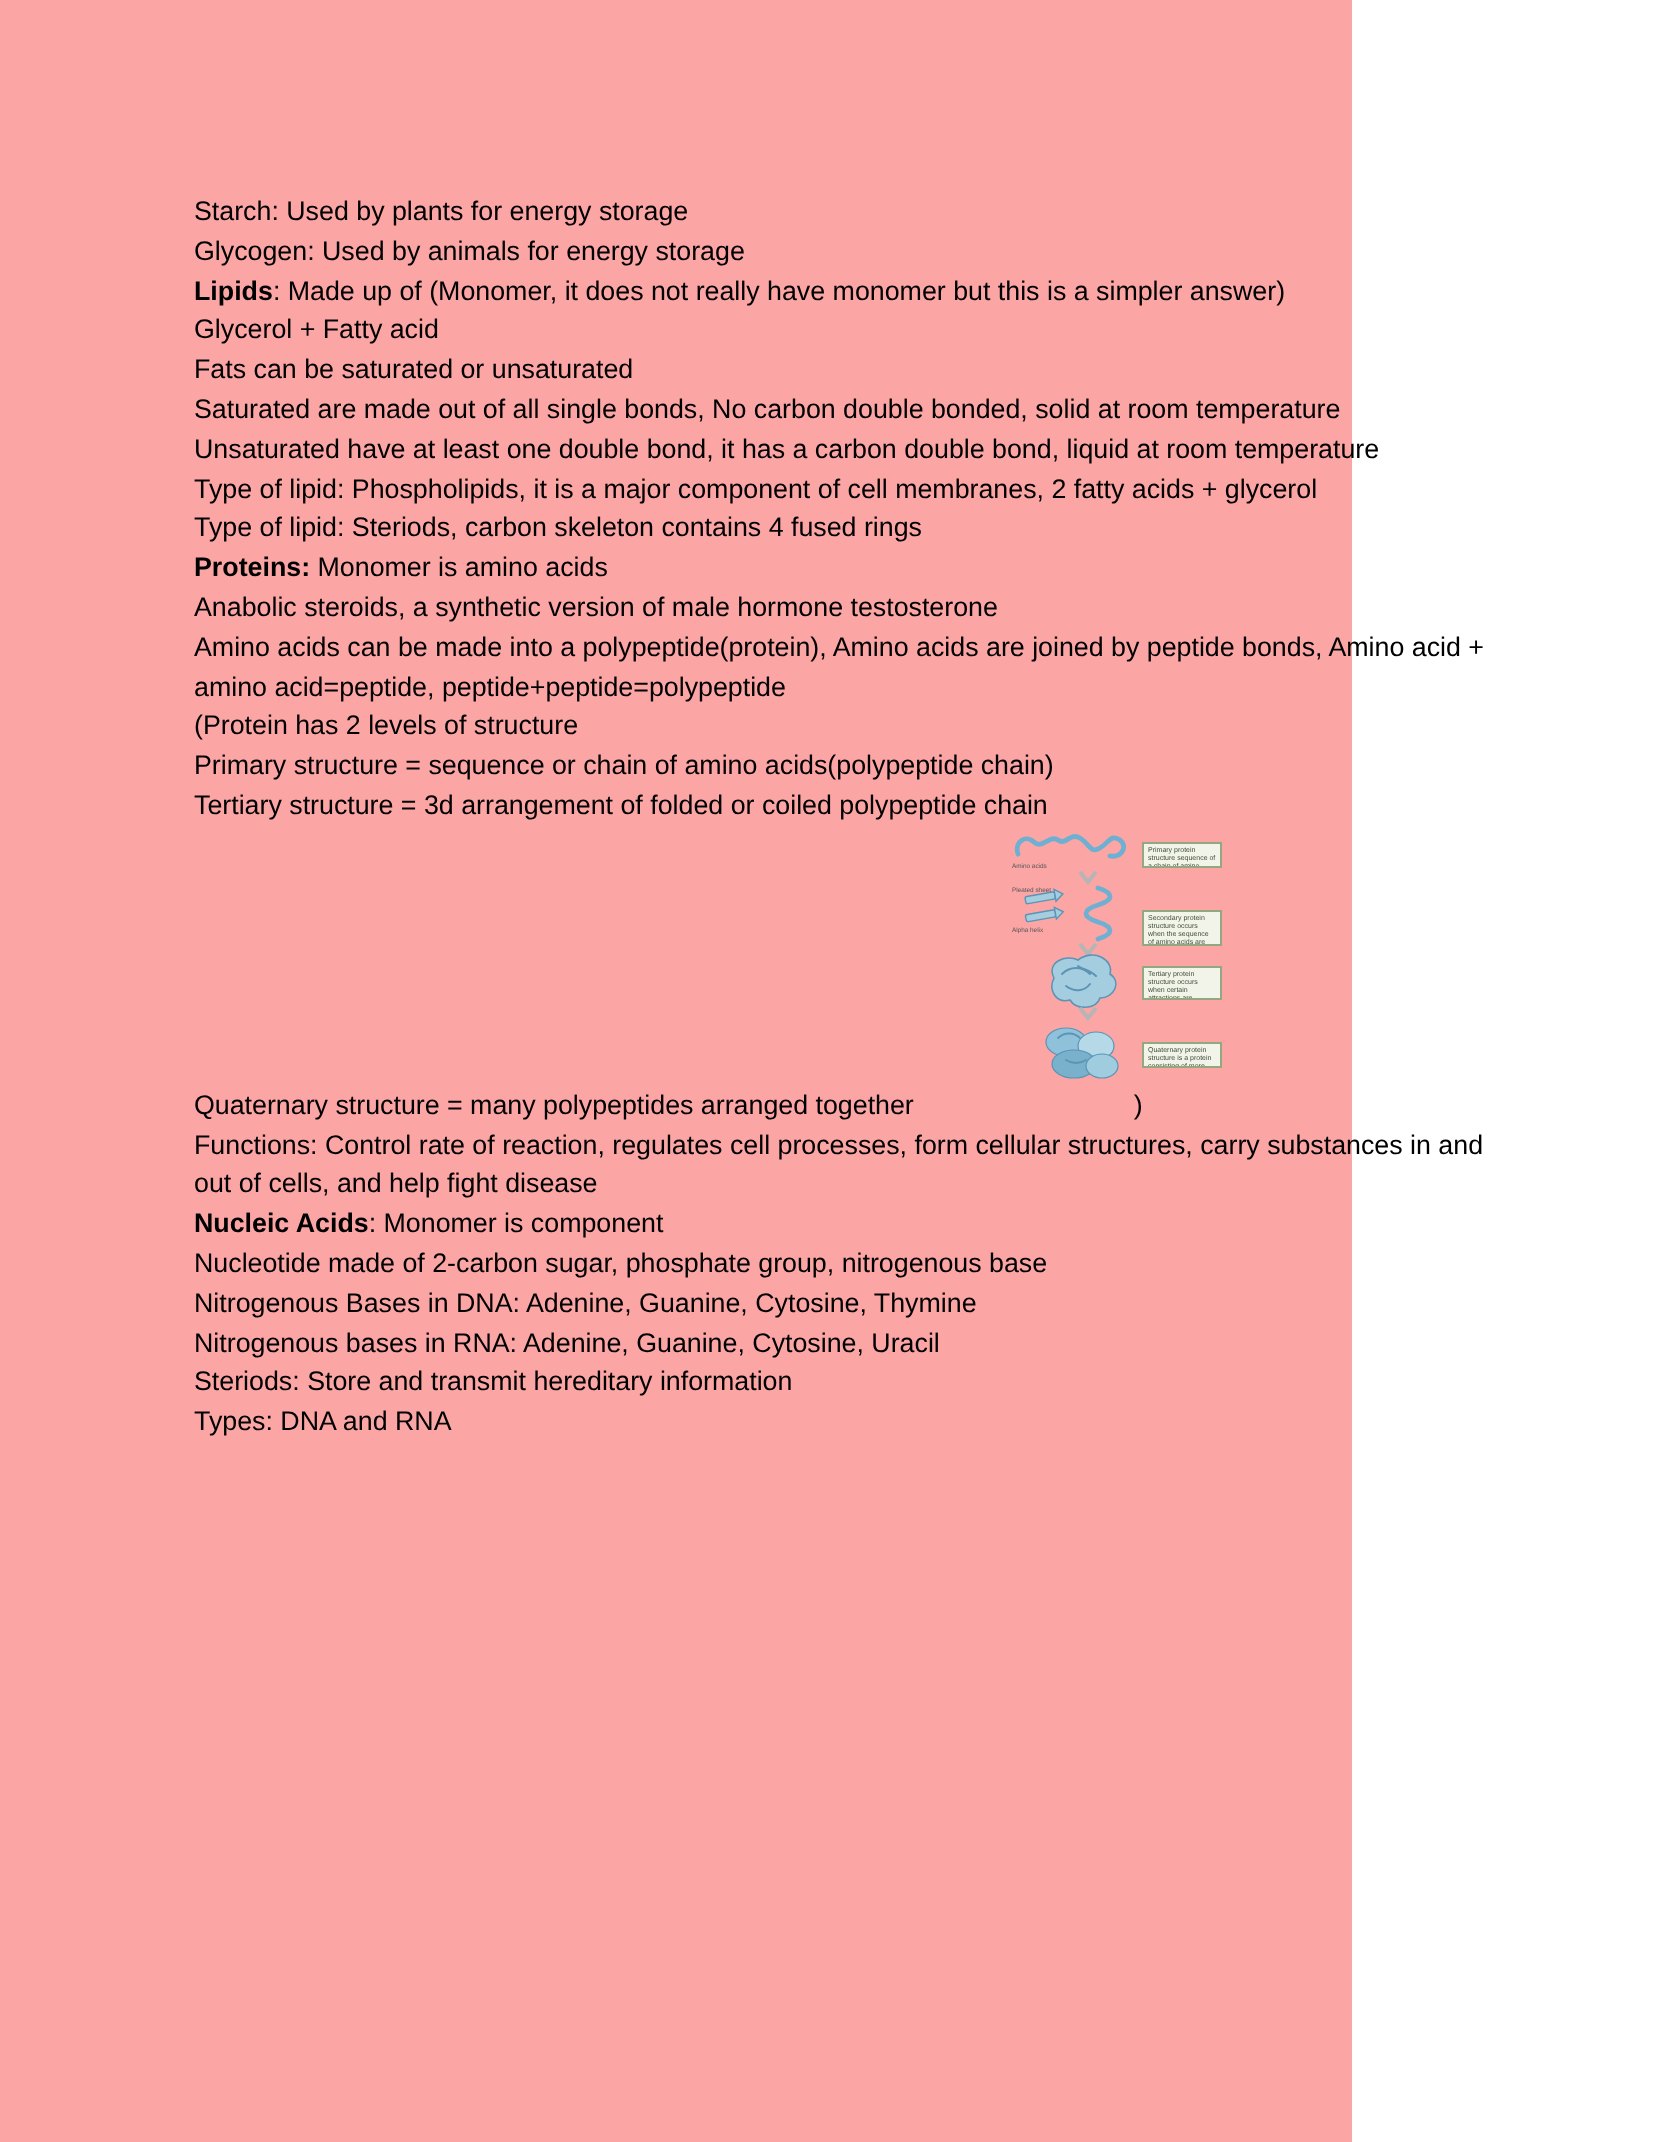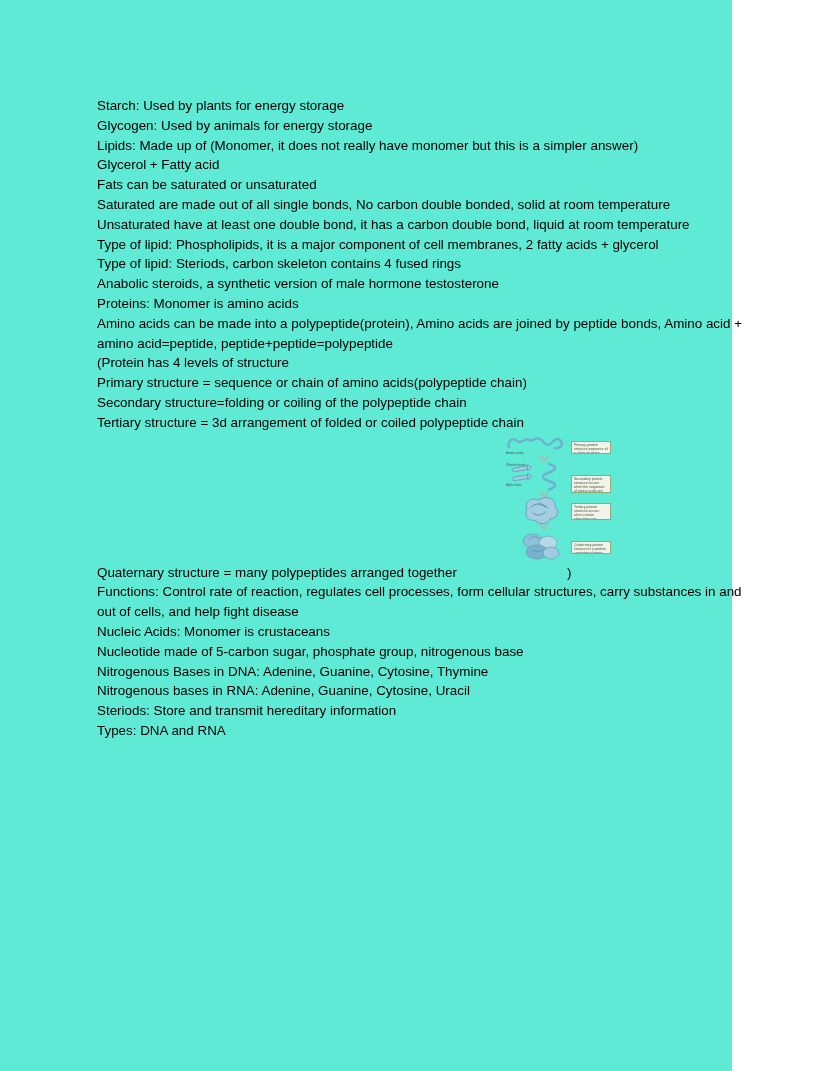--- a/index.html
+++ b/index.html
@@ -5,35 +5,35 @@
   html, body { margin: 0; padding: 0; }
   body {
     width: 828px;
     height: 1071px;
     background: #ffffff;
     font-family: "Liberation Sans", sans-serif;
     overflow: hidden;
   }
   .page {
     position: relative;
-    width: 732px;
+    width: 676px;
     height: 1071px;
-    background: #5eead4;
+    background: #fca5a5;
   }
   .content {
     position: absolute;
     left: 97px;
     top: 96px;
     width: 650px;
     font-size: 13.4px;
     line-height: 19.8px;
     color: var(--text-color, #000);
   }
   .para { margin: 0; }
-  .para .b { font-weight: 400; text-align: center; }
+  .para .b { font-weight: 700; text-align: center; }
   .gap { display: inline-block; width: 110px; height: 1px; }
 
   
   .figure-row { position: relative; height: 130px; }
   .figure-inner {
     position: absolute;
     left: 408px;
     top: 0;
     width: 110px;
     height: 130px;
@@ -66,26 +66,25 @@
     <div>
         <div class="para"><span>Starch: Used by plants for energy storage</span></div>
         <div class="para"><span>Glycogen: Used by animals for energy storage</span></div>
         <div class="para"><span class="b">Lipids</span><span>: Made up of (Monomer, it does not really have monomer but this is a simpler answer)</span></div>
         <div class="para"><span>Glycerol + Fatty acid</span></div>
         <div class="para"><span>Fats can be saturated or unsaturated</span></div>
         <div class="para"><span>Saturated are made out of all single bonds, No carbon double bonded, solid at room temperature</span></div>
         <div class="para"><span>Unsaturated have at least one double bond, it has a carbon double bond, liquid at room temperature</span></div>
         <div class="para"><span>Type of lipid: Phospholipids, it is a major component of cell membranes, 2 fatty acids + glycerol</span></div>
         <div class="para"><span>Type of lipid: Steriods, carbon skeleton contains 4 fused rings</span></div>
+        <div class="para"><span class="b">Proteins:</span><span> Monomer is amino acids</span></div>
         <div class="para"><span>Anabolic steroids, a synthetic version of male hormone testosterone</span></div>
-        <div class="para"><span class="b">Proteins:</span><span> Monomer is amino acids</span></div>
         <div class="para"><span>Amino acids can be made into a polypeptide(protein), Amino acids are joined by peptide bonds, Amino acid + amino acid=peptide, peptide+peptide=polypeptide</span></div>
-        <div class="para"><span>(Protein has 4 levels of structure</span></div>
+        <div class="para"><span>(Protein has 2 levels of structure</span></div>
         <div class="para"><span>Primary structure = sequence or chain of amino acids(polypeptide chain)</span></div>
-        <div class="para"><span>Secondary structure=folding or coiling of the polypeptide chain</span></div>
         <div class="para"><span>Tertiary structure = 3d arrangement of folded or coiled polypeptide chain</span></div>
       </div>
 
     <div class="figure-row">
       <div class="figure-inner">
         <svg class="fig-svg" width="62" height="130" viewBox="0 0 62 130">
 
           <g>
             <path d="M4 14 C2 8 8 4 12 8 C16 12 20 4 24 7 C28 10 30 3 35 6 C40 9 40 14 45 11 C50 8 50 4 55 7 C59 10 56 16 50 15" style="stroke:var(--squiggle-stroke,#6fb0d2)" stroke-width="2.4" fill="none" stroke-linecap="round"></path>
           </g>
@@ -128,22 +127,22 @@
         <div class="fig-box b1">Primary protein structure sequence of a chain of amino acids</div>
         <div class="fig-box b2">Secondary protein structure occurs when the sequence of amino acids are linked by hydrogen bonds</div>
         <div class="fig-box b3">Tertiary protein structure occurs when certain attractions are present between alpha helices and pleated sheets</div>
         <div class="fig-box b4">Quaternary protein structure is a protein consisting of more than one amino acid chain</div>
       </div>
     </div>
 
     <div>
         <div class="para"><span>Quaternary structure = many polypeptides arranged together</span><span class="gap"></span><span>)</span></div>
         <div class="para"><span>Functions: Control rate of reaction, regulates cell processes, form cellular structures, carry substances in and out of cells, and help fight disease</span></div>
-        <div class="para"><span class="b">Nucleic Acids</span><span>: Monomer is crustaceans</span></div>
-        <div class="para"><span>Nucleotide made of 5-carbon sugar, phosphate group, nitrogenous base</span></div>
+        <div class="para"><span class="b">Nucleic Acids</span><span>: Monomer is component</span></div>
+        <div class="para"><span>Nucleotide made of 2-carbon sugar, phosphate group, nitrogenous base</span></div>
         <div class="para"><span>Nitrogenous Bases in DNA: Adenine, Guanine, Cytosine, Thymine</span></div>
         <div class="para"><span>Nitrogenous bases in RNA: Adenine, Guanine, Cytosine, Uracil</span></div>
         <div class="para"><span>Steriods: Store and transmit hereditary information</span></div>
         <div class="para"><span>Types: DNA and RNA</span></div>
       </div>
 
   </div>
 </div>
 
 </body></html>

